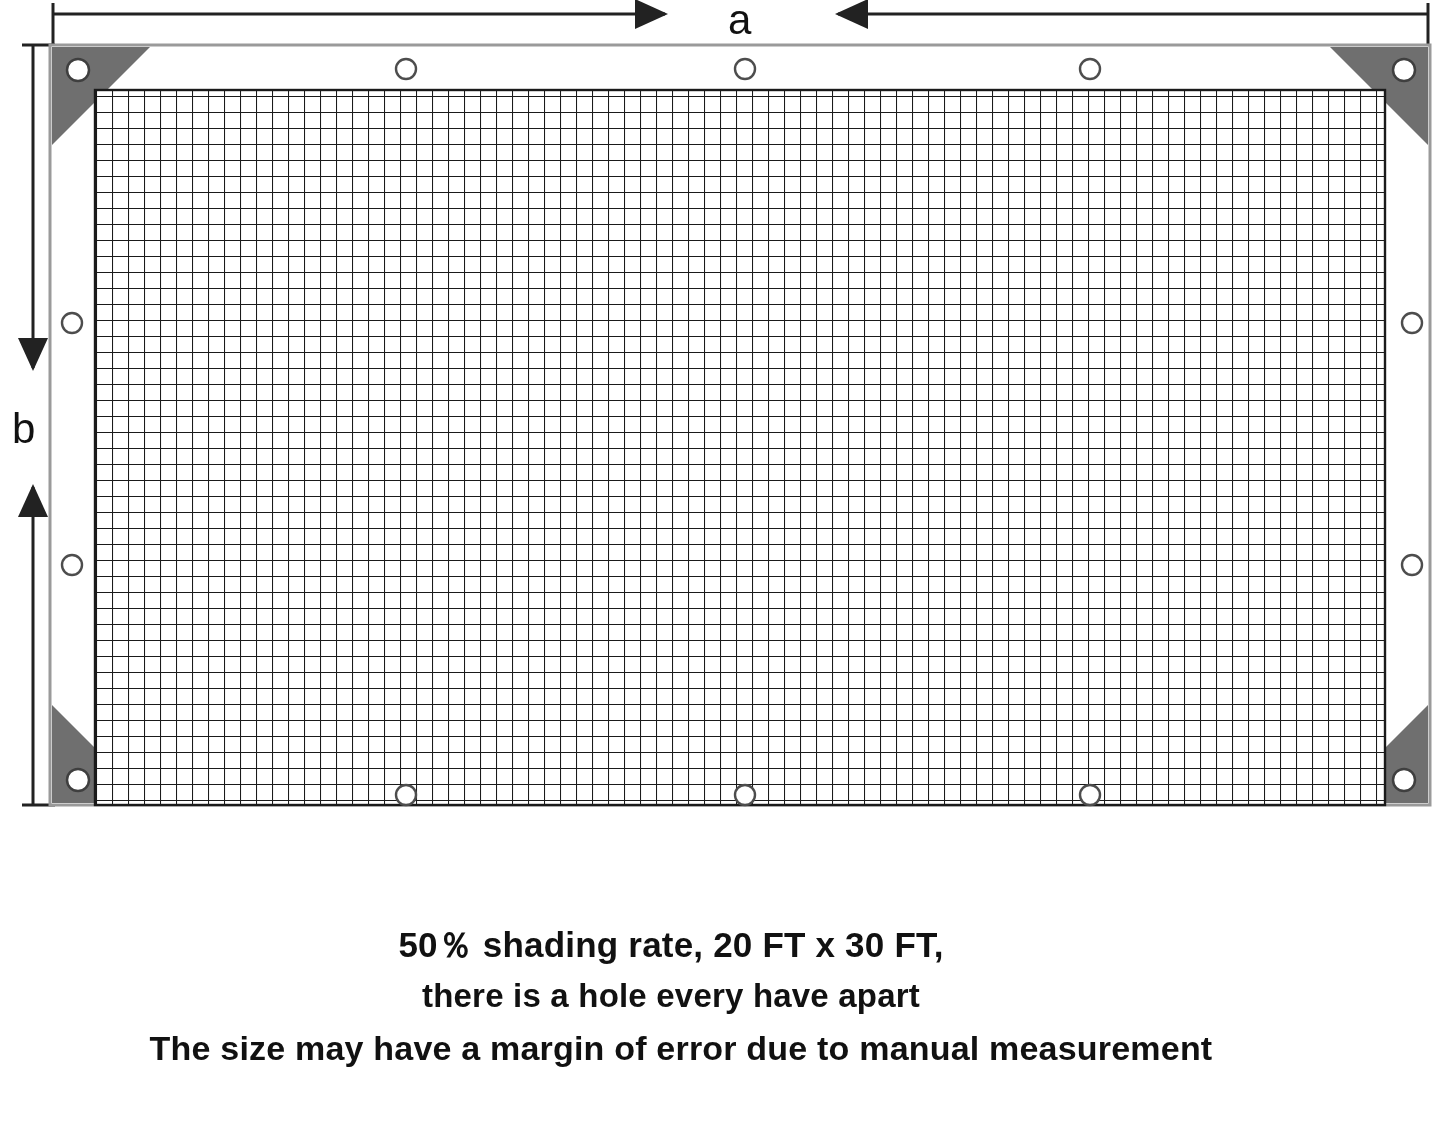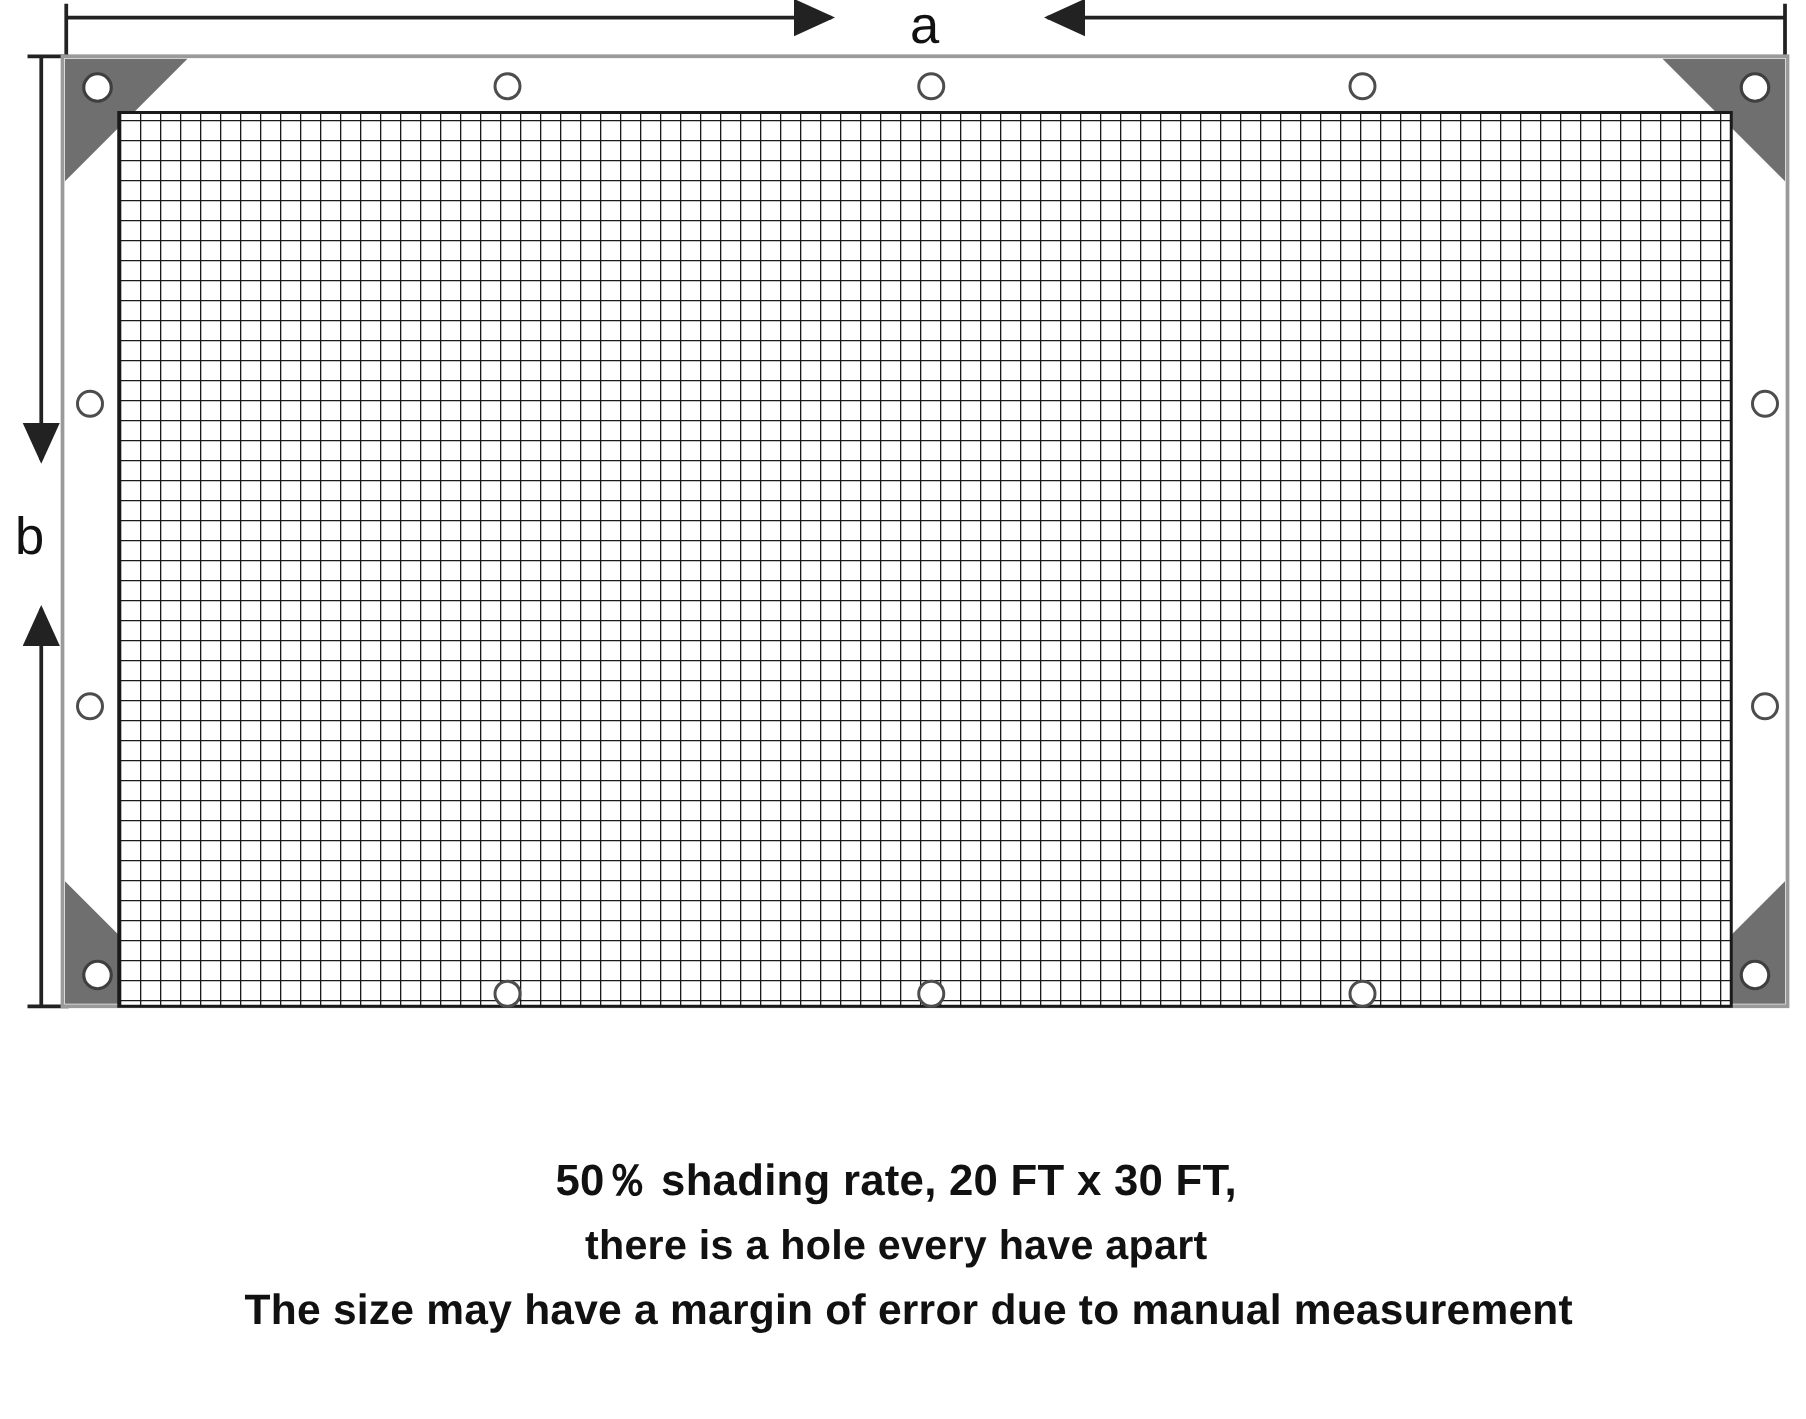--- a/index.html
+++ b/index.html
@@ -23,21 +23,20 @@
     width: 1445px;
     height: 830px;
   }
 
   #caption-block {
     position: absolute;
     left: 0;
     top: 920px;
     width: 1342px;
     text-align: center;
-    margin-left: 46px;
   }
   .caption-line {
     font-family: "Liberation Sans", sans-serif;
     font-weight: bold;
     color: #111111;
     letter-spacing: 0.2px;
     white-space: nowrap;
   }
   #caption-line-1 { font-size: 35px; line-height: 50px; }
   #caption-line-2 { font-size: 33px; line-height: 52px; }

